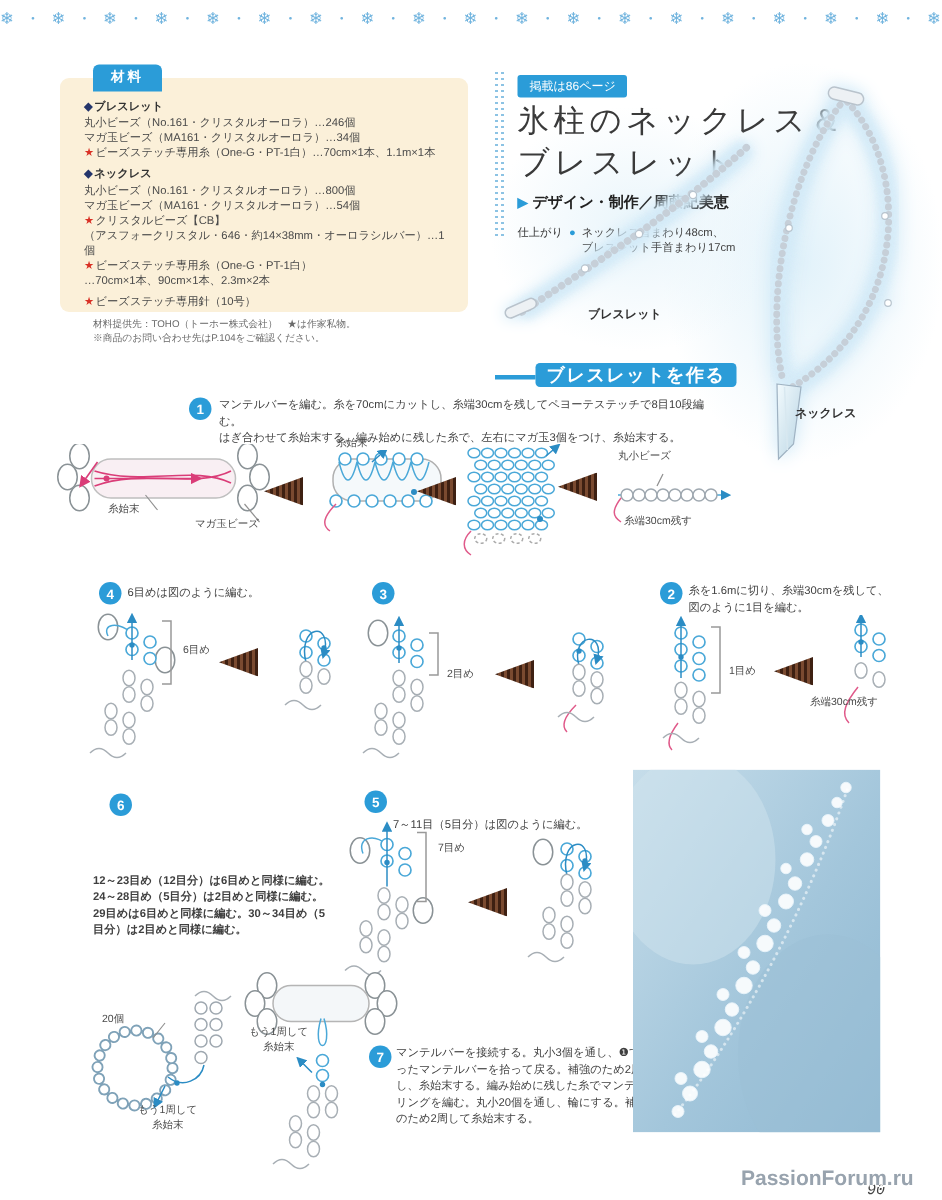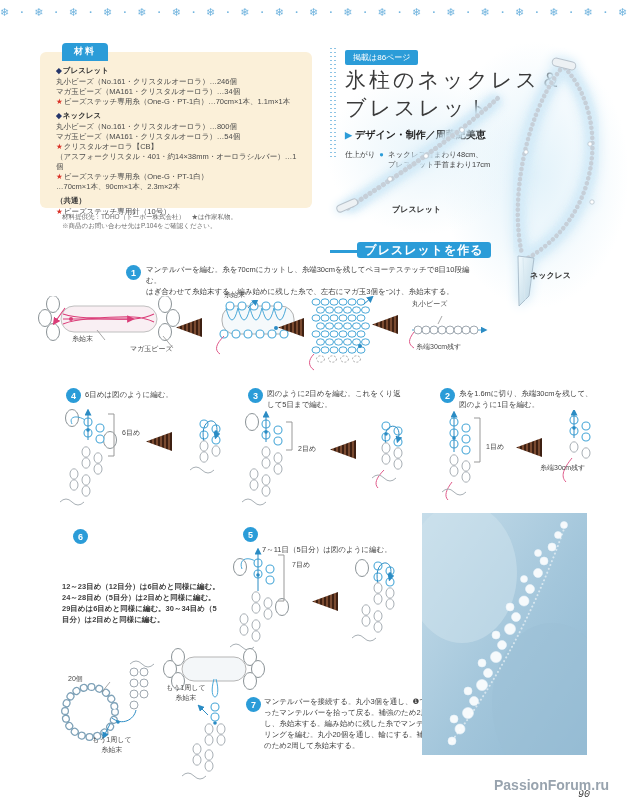--- a/index.html
+++ b/index.html
@@ -151,26 +151,25 @@
   <div id="mat-tab" class="abs">材料</div>
   <div id="mat-content" class="abs">
     <div class="msec-title"><span class="dia">◆</span><span>ブレスレット</span></div>
     <div>丸小ビーズ（No.161・クリスタルオーロラ）…246個</div>
     <div>マガ玉ビーズ（MA161・クリスタルオーロラ）…34個</div>
     <div><span class="red-star">★</span><span>ビーズステッチ専用糸（One-G・PT-1白）…70cm×1本、1.1m×1本</span></div>
     <div class="mgap"></div>
     <div class="msec-title"><span class="dia">◆</span><span>ネックレス</span></div>
     <div>丸小ビーズ（No.161・クリスタルオーロラ）…800個</div>
     <div>マガ玉ビーズ（MA161・クリスタルオーロラ）…54個</div>
-    <div><span class="red-star">★</span><span>クリスタルオーロラ【CB】</span></div>
-    <div>（アスフォークリスタル・401・約14×38mm・オーロラシルバー）…1個</div>
+    <div><span class="red-star">★</span><span>クリスタルビーズ【CB】</span></div>
+    <div>（アスフォークリスタル・646・約14×38mm・オーロラシルバー）…1個</div>
     <div><span class="red-star">★</span><span>ビーズステッチ専用糸（One-G・PT-1白）</span></div>
     <div>…70cm×1本、90cm×1本、2.3m×2本</div>
     <div class="mgap"></div>
-    <div class="msec-title">（共通）</div>
     <div><span class="red-star">★</span><span>ビーズステッチ専用針（10号）</span></div>
   </div>
   <div id="mat-credit" class="abs">
     <div>材料提供先：TOHO（トーホー株式会社）　★は作家私物。</div>
     <div>※商品のお問い合わせ先はP.104をご確認ください。</div>
   </div>
 
   <div id="glow1" class="abs glow"></div>
   <div id="glow2" class="abs glow"></div>
 
@@ -213,22 +212,20 @@
   <div id="sec-line" class="abs"></div>
   <div id="sec-title" class="abs">ブレスレットを作る</div>
 
   <div id="b1" class="abs badge">1</div>
   <div id="t1" class="abs stext">マンテルバーを編む。糸を70cmにカットし、糸端30cmを残してペヨーテステッチで8目10段編む。
 はぎ合わせて糸始末する。編み始めに残した糸で、左右にマガ玉3個をつけ、糸始末する。</div>
   <div id="b2" class="abs badge">2</div>
   <div id="t2" class="abs stext">糸を1.6mに切り、糸端30cmを残して、
 図のように1目を編む。</div>
   <div id="b3" class="abs badge">3</div>
-  <div id="t3" class="abs stext">図のように2目めを編む。これをくり返
-して5目まで編む。</div>
   <div id="b4" class="abs badge">4</div>
   <div id="t4" class="abs stext">6目めは図のように編む。</div>
   <div id="b5" class="abs badge">5</div>
   <div id="t5" class="abs stext">7～11目（5目分）は図のように編む。</div>
   <div id="b6" class="abs badge">6</div>
   <div id="t6" class="abs stext">12～23目め（12目分）は6目めと同様に編む。24～28目め（5目分）は2目めと同様に編む。29目めは6目めと同様に編む。30～34目め（5目分）は2目めと同様に編む。</div>
   <div id="b7" class="abs badge">7</div>
   <div id="t7" class="abs stext">マンテルバーを接続する。丸小3個を通し、❶で作ったマンテルバーを拾って戻る。補強のため2周し、糸始末する。編み始めに残した糸でマンテルリングを編む。丸小20個を通し、輪にする。補強のため2周して糸始末する。</div>
 
   <svg id="d1" class="abs" width="150" height="95">

